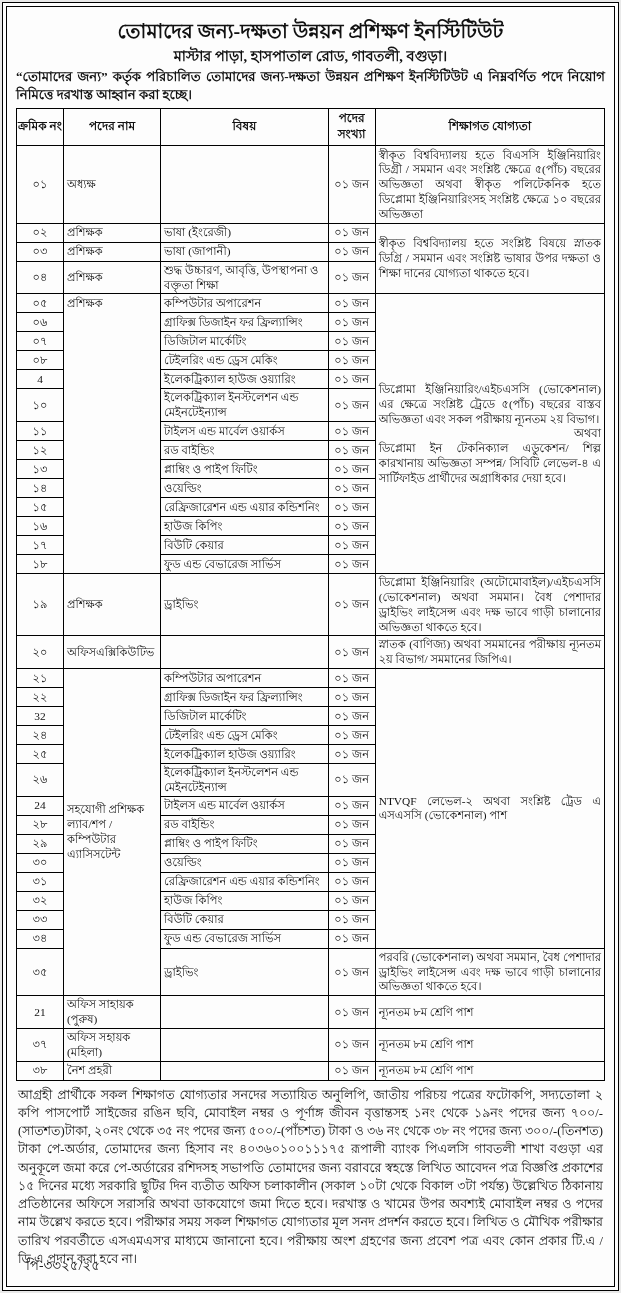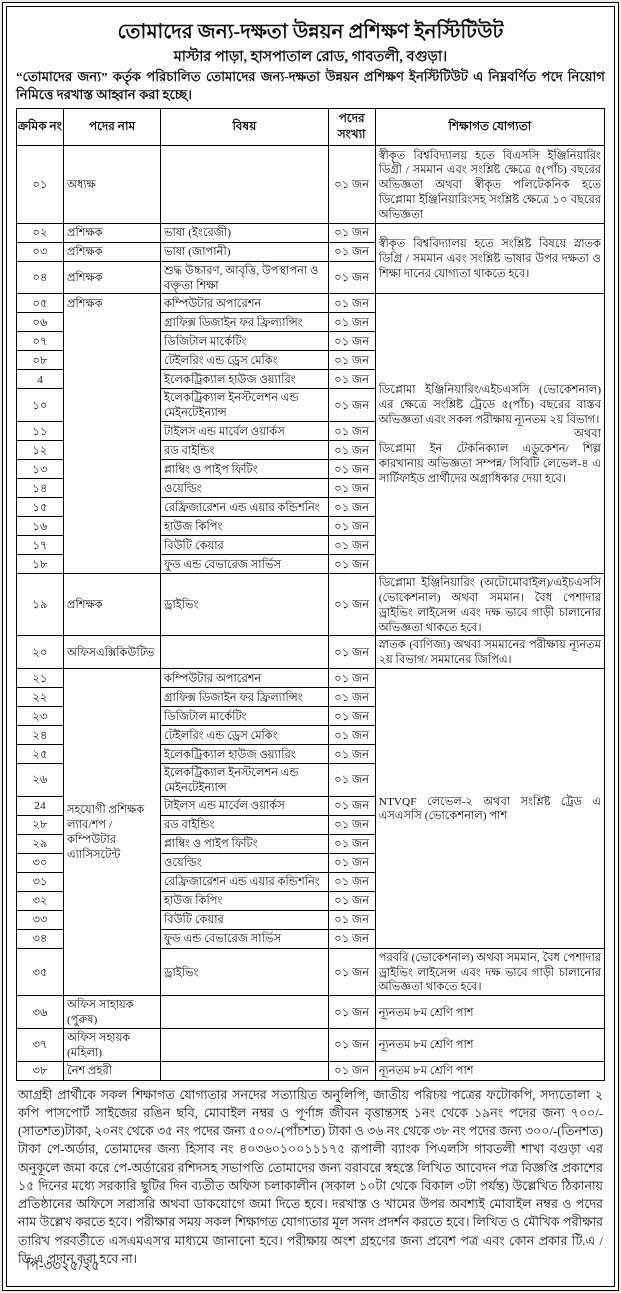--- a/index.html
+++ b/index.html
@@ -233,21 +233,21 @@
             <td class="c-subject">কম্পিউটার অপারেশন</td>
             <td class="c-count">০১ জন</td>
             <td rowspan="14" class="c-qual ta-c">NTVQF লেভেল-২ অথবা সংশ্লিষ্ট ট্রেড এ এসএসসি (ভোকেশনাল) পাশ</td>
           </tr>
           <tr>
             <td class="c-sl">২২</td>
             <td class="c-subject">গ্রাফিক্স ডিজাইন ফর ফ্রিল্যান্সিং</td>
             <td class="c-count">০১ জন</td>
           </tr>
           <tr>
-            <td class="c-sl">২৩</td>
+            <td class="c-sl">32</td>
             <td class="c-subject">ডিজিটাল মার্কেটিং</td>
             <td class="c-count">০১ জন</td>
           </tr>
           <tr>
             <td class="c-sl">২৪</td>
             <td class="c-subject">টেইলরিং এন্ড ড্রেস মেকিং</td>
             <td class="c-count">০১ জন</td>
           </tr>
           <tr>
             <td class="c-sl">২৫</td>
@@ -299,21 +299,21 @@
             <td class="c-subject">ফুড এন্ড বেভারেজ সার্ভিস</td>
             <td class="c-count">০১ জন</td>
           </tr>
           <tr>
             <td class="c-sl">৩৫</td>
             <td class="c-subject">ড্রাইভিং</td>
             <td class="c-count">০১ জন</td>
             <td class="c-qual">পরবরি (ভোকেশনাল) অথবা সমমান, বৈধ পেশাদার ড্রাইভিং লাইসেন্স এবং দক্ষ ভাবে গাড়ী চালানোর অভিজ্ঞতা থাকতে হবে।</td>
           </tr>
           <tr>
-            <td class="c-sl">৩৬</td>
+            <td class="c-sl">21</td>
             <td class="c-post">অফিস সাহায়ক (পুরুষ)</td>
             <td class="c-subject">&nbsp;</td>
             <td class="c-count">০১ জন</td>
             <td class="c-qual-left">ন্যূনতম ৮ম শ্রেণি পাশ</td>
           </tr>
           <tr>
             <td class="c-sl">৩৭</td>
             <td class="c-post">অফিস সহায়ক (মহিলা)</td>
             <td class="c-subject">&nbsp;</td>
             <td class="c-count">০১ জন</td>

